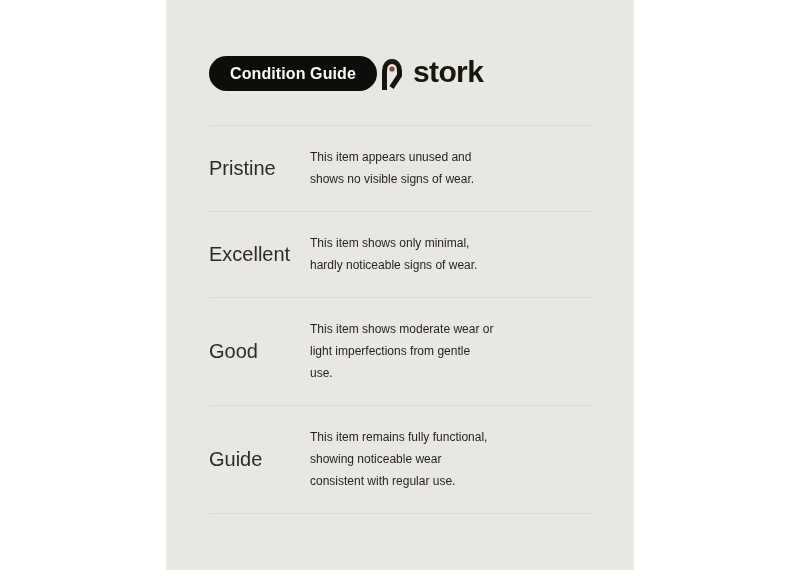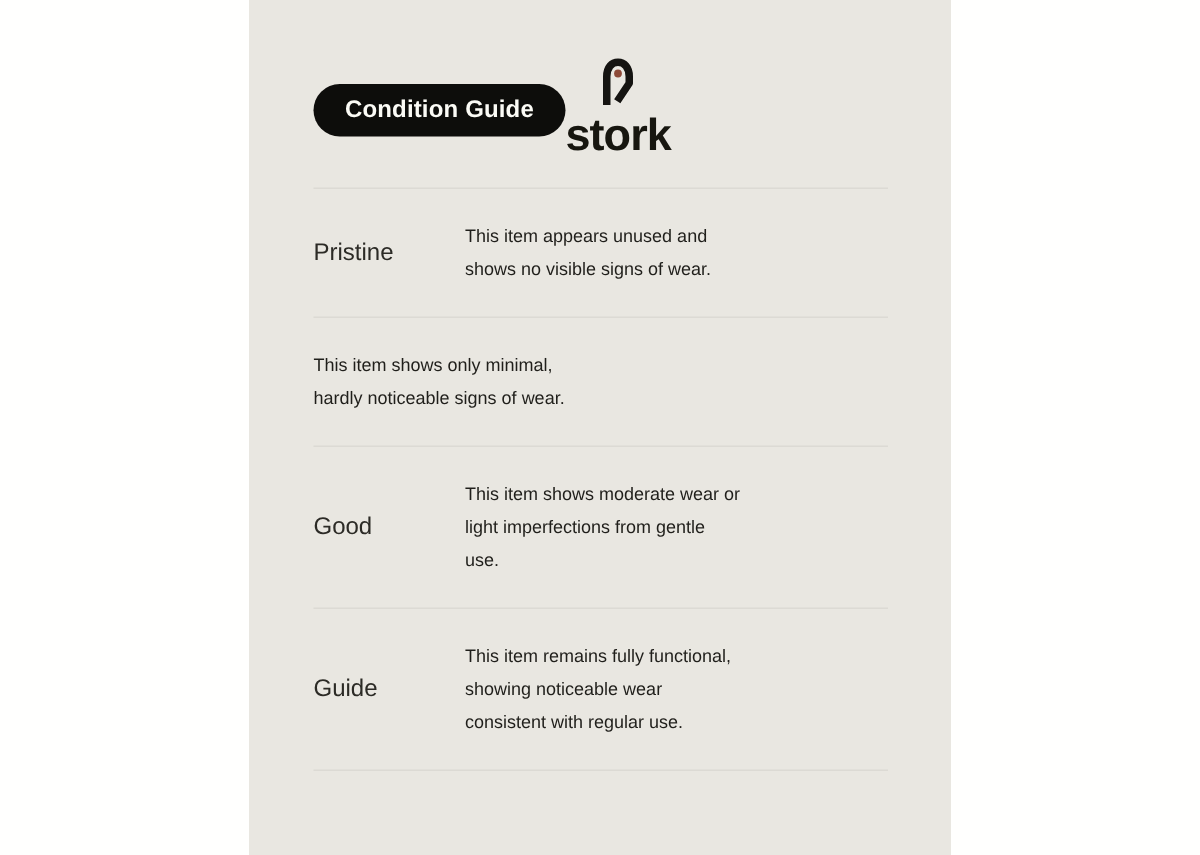--- a/index.html
+++ b/index.html
@@ -35,21 +35,20 @@
     padding: 0 21px;
     border-radius: 18px;
     display: inline-flex;
     align-items: center;
     white-space: nowrap;
   }
   .brand {
     display: flex;
     align-items: center;
     gap: 6px;
-    flex-direction: column;
   }
   .brand-icon { display: block; }
   .brand-name {
     font-size: 30px;
     font-weight: 700;
     color: #17160f;
     letter-spacing: -0.6px;
     line-height: 1;
     padding-bottom: 3px;
   }
@@ -59,21 +58,21 @@
   }
   .row {
     display: flex;
     border-top: 1px solid #dcdad4;
   }
   .row-label {
     width: 101px;
     flex-shrink: 0;
     display: flex;
     align-items: center;
-    font-size: 16px;
+    font-size: 20px;
     color: #2c2b26;
   }
   .row-desc {
     flex: 1;
     padding: 20px 0 21px;
     font-size: 12px;
     line-height: 22px;
     color: #201f1b;
     white-space: pre-line;
   }
@@ -99,20 +98,21 @@
     </div>
 
     <div class="table">
   <div class="row">
     <div class="row-label">Pristine</div>
     <div class="row-desc">This item appears unused and
 shows no visible signs of wear.</div>
   </div>
 
   <div class="row">
+    <div class="row-label">Excellent</div>
     <div class="row-desc">This item shows only minimal,
 hardly noticeable signs of wear.</div>
   </div>
 
   <div class="row">
     <div class="row-label">Good</div>
     <div class="row-desc">This item shows moderate wear or
 light imperfections from gentle
 use.</div>
   </div>

